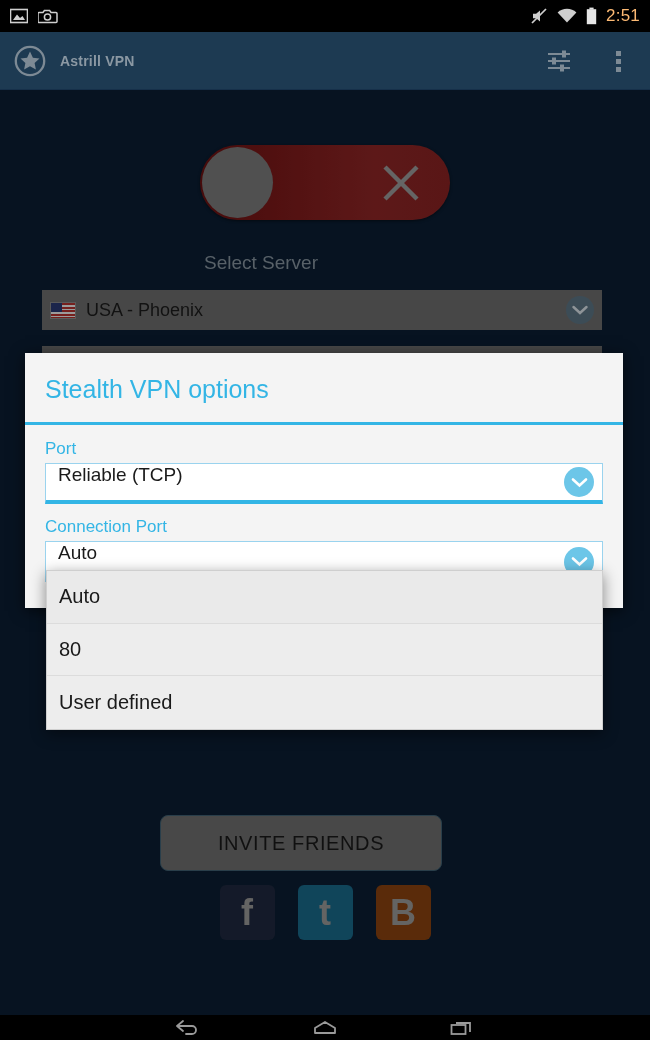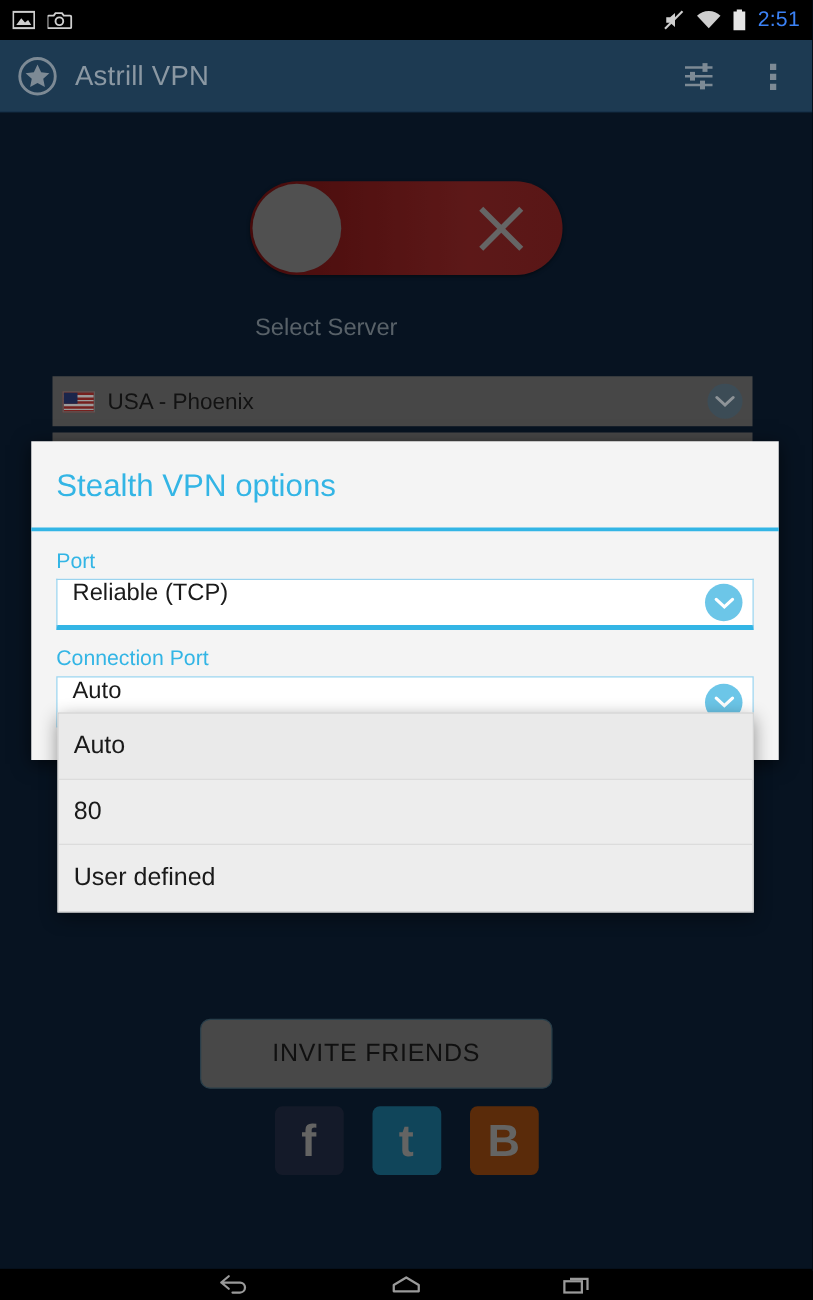--- a/index.html
+++ b/index.html
@@ -30,21 +30,21 @@
     padding: 0 10px;
   }
   .status-left { display: flex; align-items: center; gap: 10px; }
   .status-right {
     margin-left: auto;
     display: flex;
     align-items: center;
     gap: 9px;
   }
   .status-time {
-    color: #3b82f6;
+    color: #fdba74;
     font-size: 17px;
     letter-spacing: .2px;
     font-family: "Liberation Sans", sans-serif;
   }
   .sb-icon { display: block; }
 
   
   .app-bar {
     position: absolute;
     left: 0; top: 32px;
@@ -52,23 +52,24 @@
     background: #1d3a52;
     display: flex;
     align-items: center;
     padding: 0 14px;
     box-sizing: border-box;
     border-bottom: 1px solid #16304a;
   }
   .app-logo { width: 32px; height: 32px; flex: 0 0 auto; }
   .app-title {
     color: #8b98a3;
-    font-size: 22px;
+    font-size: 14px;
     margin-left: 14px;
     letter-spacing: .2px;
+    font-weight: bold;
   }
   .app-actions { margin-left: auto; display: flex; align-items: center; gap: 26px; }
   .action-btn { width: 34px; height: 34px; display: flex; align-items: center; justify-content: center; }
 
   
   .content {
     position: absolute;
     left: 0; top: 90px;
     width: 650px; height: 925px;
     background: #0b1e33;
@@ -105,21 +106,21 @@
     position: absolute;
     left: 0; top: 162px;
     width: 522px;
     text-align: center;
     color: #8795a0;
     font-size: 19px;
   }
 
   .server-row {
     position: absolute;
-    left: 42px; top: 211px;
+    left: 42px; top: 200px;
     width: 560px; height: 40px;
     background: #6e6e6e;
     display: flex;
     align-items: center;
     padding: 0 8px;
     box-sizing: border-box;
   }
   .flag {
     width: 26px; height: 17px;
     flex: 0 0 auto;

